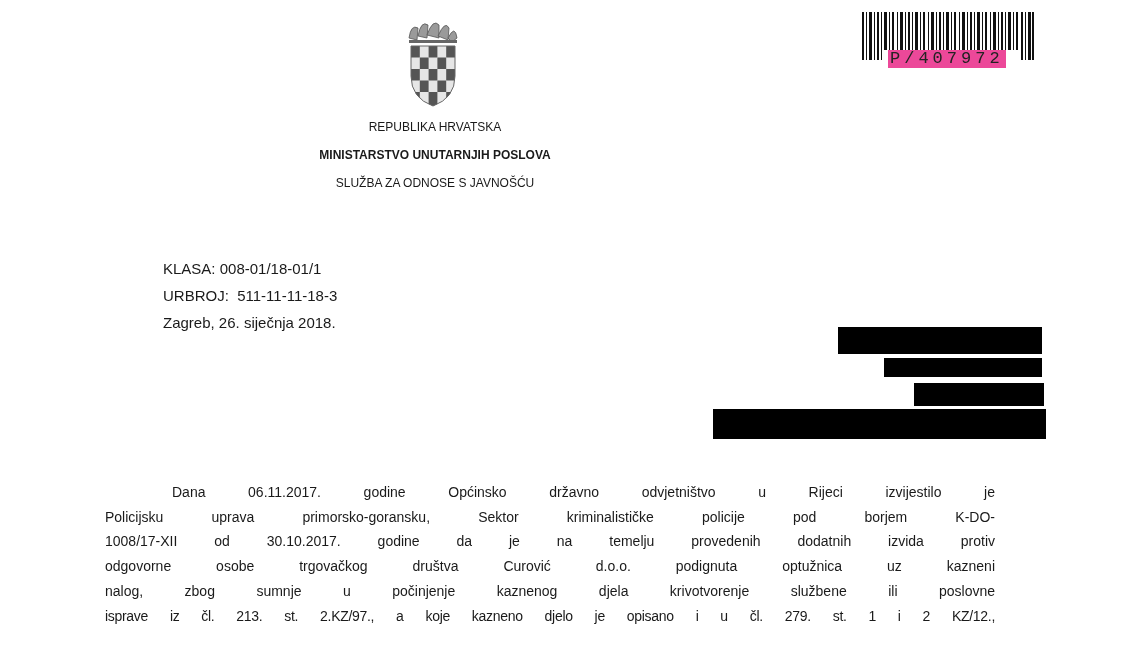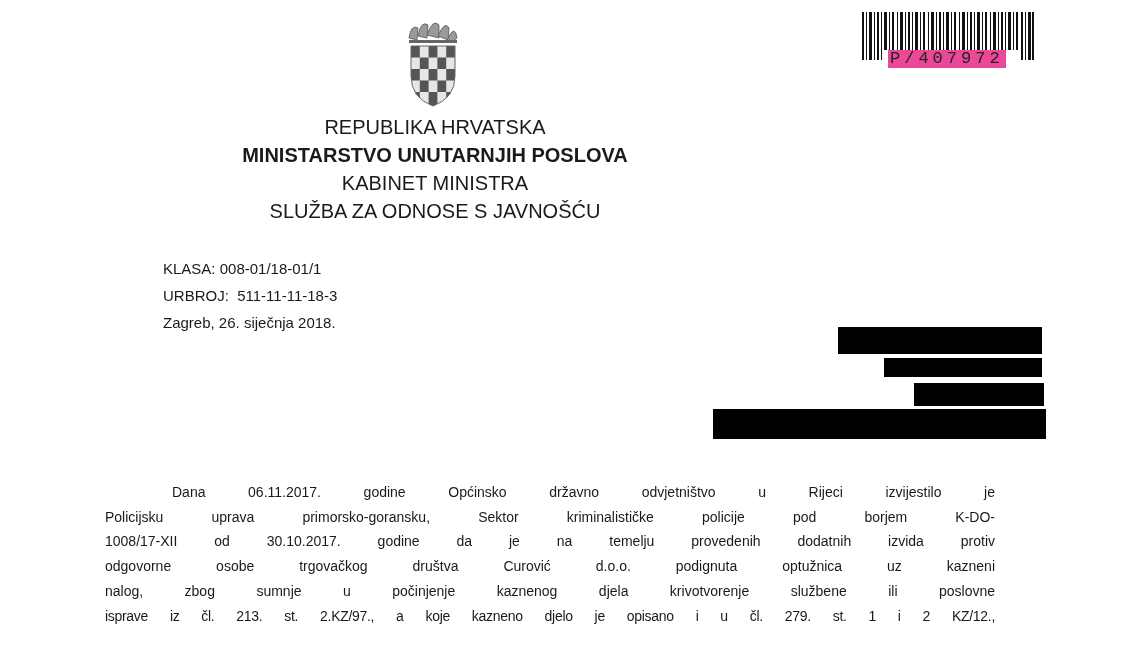--- a/index.html
+++ b/index.html
@@ -4,21 +4,21 @@
 <style>
   html, body { margin: 0; padding: 0; background: #ffffff; }
   body { width: 1140px; height: 651px; position: relative; overflow: hidden;
          font-family: "Liberation Sans", sans-serif; color: #1a1a1a; }
   .abs { position: absolute; }
   .coat { left: 405px; top: 18px; width: 56px; height: 90px; }
   .barcode { left: 862px; top: 8px; width: 172px; height: 56px; }
   .barcode-bars { position: absolute; left: 0; top: 0; width: 172px; height: 56px; display: flex; }
   .barcode-label { position: absolute; left: 26px; top: 42px; background: #ec4899; padding: 0 2px;
          font-family: "Liberation Mono", monospace; font-size: 17px; letter-spacing: 4px; line-height: 18px; color: #222; }
-  .header { left: 0; width: 870px; top: 113px; text-align: center; font-size: 20px; line-height: 28px; }
+  .header { left: 0; width: 870px; top: 113px; text-align: center; font-size: 12px; line-height: 28px; }
   .header .bold { font-weight: bold; }
   .meta { left: 163px; top: 255px; font-size: 15px; line-height: 27px; }
   .redact { background: #000; }
   .para { left: 105px; top: 480px; width: 890px; font-size: 14px; line-height: 24.7px;
           text-align: justify; text-align-last: justify; }
   .para .line { display: block; text-align: justify; text-align-last: justify; white-space: nowrap; }
   .para .line.indent { padding-left: 67px; }
 </style>
 </head>
 <body>
@@ -111,21 +111,20 @@
           <rect x="170" y="4" width="2" height="48"></rect>
       </g>
     </svg>
   </div>
   <span class="barcode-label">P/407972</span>
 </div>
 
 <div class="abs header">
   <div>REPUBLIKA HRVATSKA</div>
   <div class="bold">MINISTARSTVO UNUTARNJIH POSLOVA</div>
-  <div>KABINET MINISTRA</div>
   <div>SLUŽBA ZA ODNOSE S JAVNOŠĆU</div>
 </div>
 
 <div class="abs meta">
   <div style="white-space:pre">KLASA: 008-01/18-01/1</div>
   <div style="white-space:pre">URBROJ:  511-11-11-18-3</div>
   <div>Zagreb, 26. siječnja 2018.</div>
 </div>
 
 <div class="abs redact" style="left:838px;top:327px;width:204px;height:27px;"></div>

